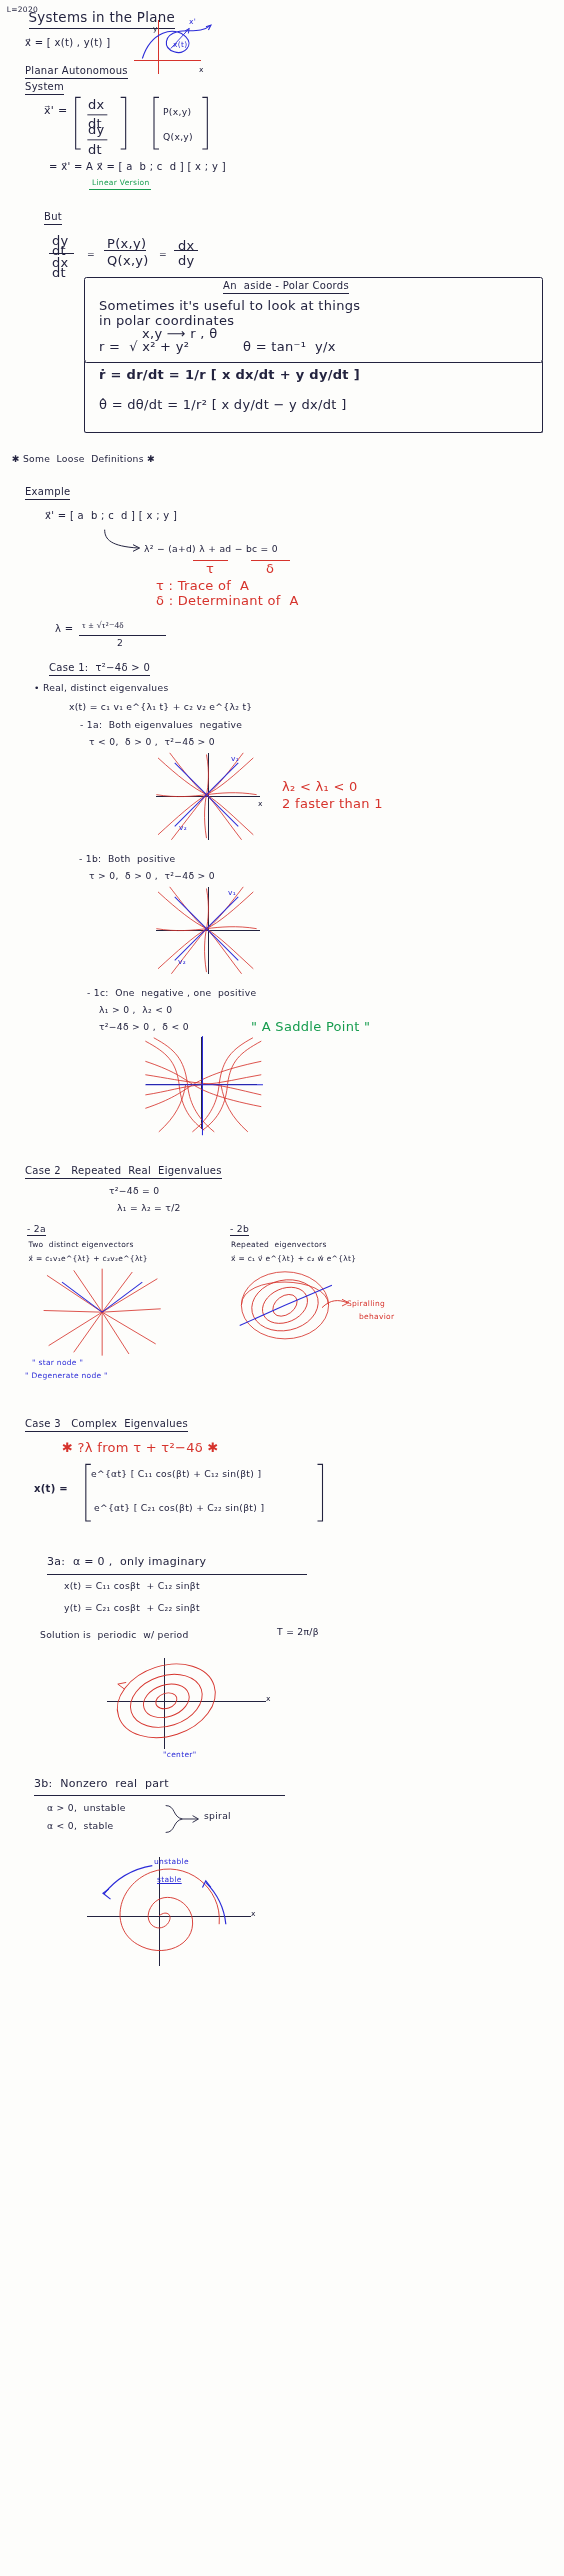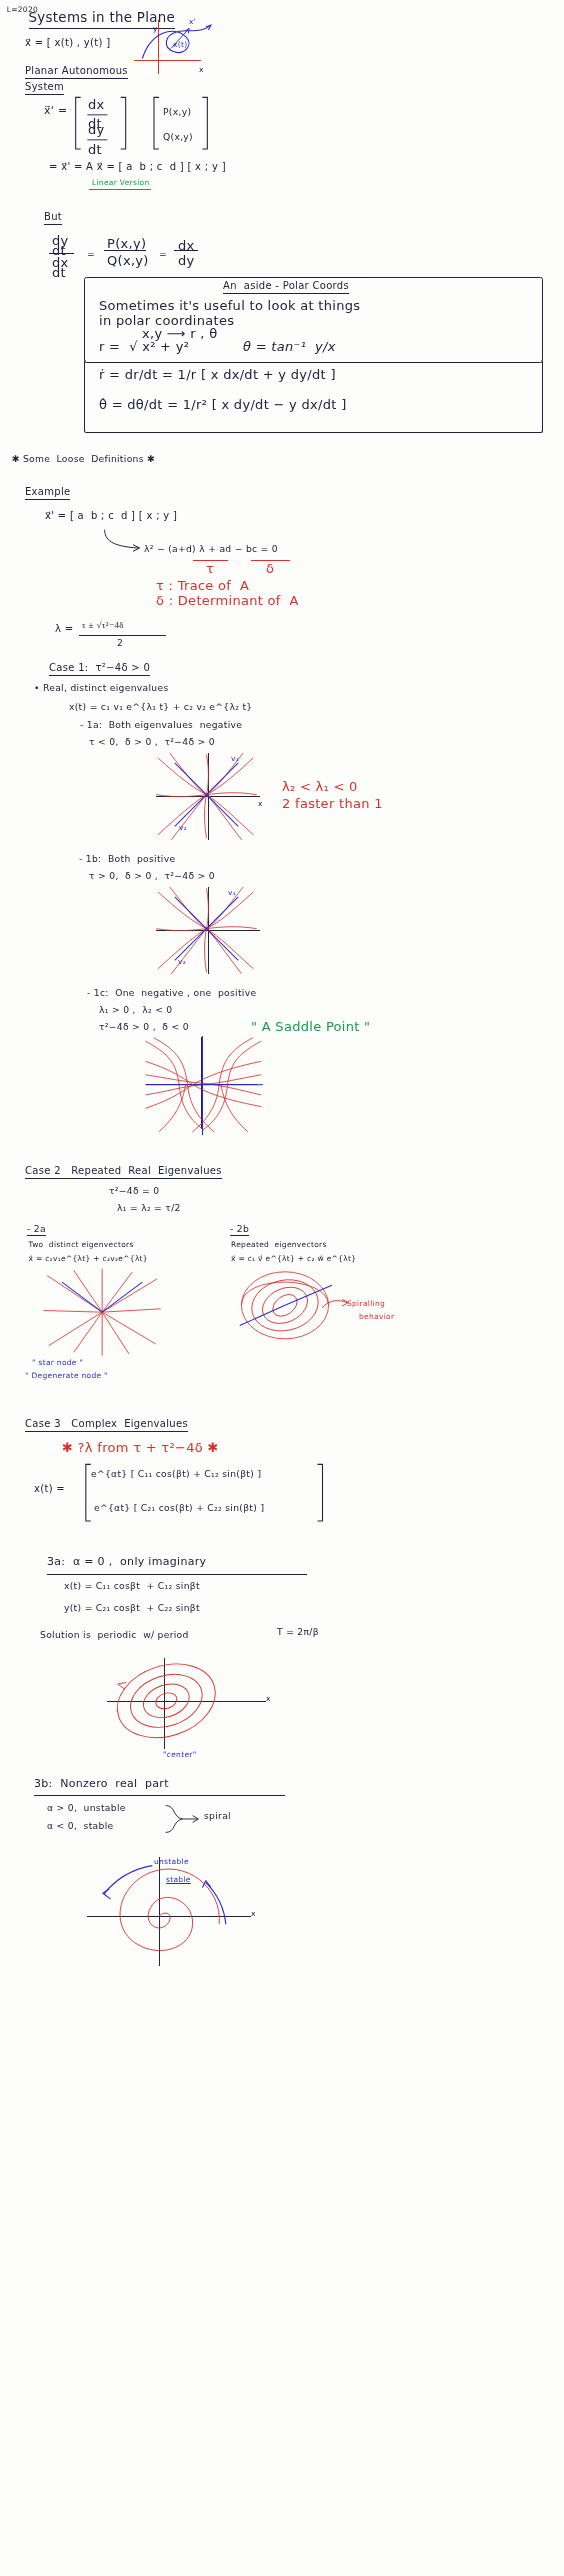--- a/index.html
+++ b/index.html
@@ -132,24 +132,24 @@
   <div class="hw sz10 ink-dark" style="left:178px; top:238px;">dx</div>
   <div class="fracbar" style="left:174px; top:250px; width:23.5px;"></div>
   <div class="hw sz10 ink-dark" style="left:178px; top:253px;">dy</div>
 
   <div class="box" style="left:84px; top:277px; width:457px; height:84px;"></div>
   <div class="hw sz12 ink-dark ul" style="left:223px; top:280px;">An  aside - Polar Coords</div>
   <div class="hw sz10 ink-dark" style="left:99px; top:298px;">Sometimes it's useful to look at things</div>
   <div class="hw sz10 ink-dark" style="left:99px; top:313px;">in polar coordinates</div>
   <div class="hw sz10 ink-dark" style="left:142px; top:326px;">x,y ⟶ r , θ</div>
   <div class="hw sz10 ink-dark" style="left:99px; top:339px;">r =  √ x² + y²</div>
-  <div class="hw sz10 ink-dark" style="left:243px; top:339px;font-style:italic;">θ = tan⁻¹  y/x</div>
+  <div class="hw sz10 ink-dark" style="left:243px; top:339px;">θ = tan⁻¹  y/x</div>
 
   <div class="box" style="left:84px; top:360px; width:457px; height:72px; border-top:none;"></div>
-  <div class="hw sz10 ink-dark" style="left:99px; top:367px;">ṙ = dr/dt = 1/r [ x dx/dt + y dy/dt ]</div>
+  <div class="hw sz10 ink-dark" style="left:99px; top:367px;font-weight:bold;">ṙ = dr/dt = 1/r [ x dx/dt + y dy/dt ]</div>
   <div class="hw sz10 ink-dark" style="left:99px; top:397px;">θ̇ = dθ/dt = 1/r² [ x dy/dt − y dx/dt ]</div>
 
   <div class="hw sz11 ink-dark" style="left:11.7px; top:453px;">✱ Some  Loose  Definitions ✱</div>
 
   <div class="hw sz12 ink-dark ul" style="left:25px; top:486px;">Example</div>
   <div class="hw sz12 ink-dark" style="left:45px; top:510px;">x⃗' = [ a  b ; c  d ] [ x ; y ]</div>
 
   <svg width="59" height="30" style="left:101px; top:528px;" viewBox="0 0 70 36">
     <path d="M4,2 C4,14 12,22 44,24" stroke="#23233f" stroke-width="1.2" fill="none"></path>
     <path d="M38,20 L46,24 L38,28" stroke="#23233f" stroke-width="1.2" fill="none"></path>
@@ -324,21 +324,21 @@
     <div class="hw sz9 ink-red" style="left:347px; top:1312px;padding-left:12px;">behavior</div>
     <svg width="34" height="20" style="left:320px; top:1296px;" viewBox="0 0 40 24">
       <path d="M2,14 C12,4 22,4 32,8" stroke="#d6332c" stroke-width="1.1" fill="none"></path>
       <path d="M26,4 L34,8 L26,12" stroke="#d6332c" stroke-width="1.1" fill="none"></path>
     </svg>
   </div>
 
   <div class="hw sz12 ink-dark ul" style="left:25px; top:1418px;">Case 3   Complex  Eigenvalues</div>
   <div class="hw sz10 ink-red" style="left:62px; top:1440px;">✱ ?λ from τ + τ²−4δ ✱</div>
 
-  <div class="hw sz12 ink-dark" style="left:34px; top:1483px;">x(t) =</div>
+  <div class="hw sz12 ink-dark" style="left:34px; top:1483px;font-weight:bold;">x(t) =</div>
   <svg width="251" height="65" style="left:82px; top:1461px;" viewBox="0 0 300 78">
     <path d="M10,4 L4,4 L4,72 L10,72" stroke="#23233f" stroke-width="1.3" fill="none"></path>
     <path d="M282,4 L288,4 L288,72 L282,72" stroke="#23233f" stroke-width="1.3" fill="none"></path>
   </svg>
   <div class="hw sz11 ink-dark" style="left:91px; top:1468px;">e^{αt} [ C₁₁ cos(βt) + C₁₂ sin(βt) ]</div>
   <div class="hw sz11 ink-dark" style="left:94px; top:1502px;">e^{αt} [ C₂₁ cos(βt) + C₂₂ sin(βt) ]</div>
 
   <div class="hw sz13 ink-dark" style="left:47px; top:1555px;">3a:  α = 0 ,  only imaginary</div>
   <div class="hr" style="left:47px; top:1574px; width:260px;"></div>
   <div class="hw sz11 ink-dark" style="left:64px; top:1580px;">x(t) = C₁₁ cosβt  + C₁₂ sinβt</div>
@@ -381,18 +381,18 @@
         <path d="M94,74 C104,66 112,74 104,84 C92,96 74,82 84,64 C96,42 130,52 134,78 C138,110 98,126 68,108 C34,88 44,38 84,22 C126,6 170,40 166,84"></path>
       </g>
       <g stroke="#2b2bd8" stroke-width="1.4" fill="none">
         <path d="M28,48 C44,28 62,18 86,14"></path>
         <path d="M34,42 L27,47 L36,54"></path>
         <path d="M150,34 C164,48 172,64 174,84"></path>
         <path d="M146,40 L150,32 L156,40"></path>
       </g>
     </svg>
     <div class="hw sz9 ink-blue" style="left:154px; top:1857px;">unstable</div>
-    <div class="hw sz9 ink-blue" style="left:166px; top:1875px;text-decoration:underline;">stable</div>
+    <div class="hw sz9 ink-blue" style="left:157px; top:1875px;text-decoration:underline;">stable</div>
     <div class="hw sz9 ink-dark" style="left:251px; top:1909px;">x</div>
   </div>
 
 </div>
 
 
 </body></html>

